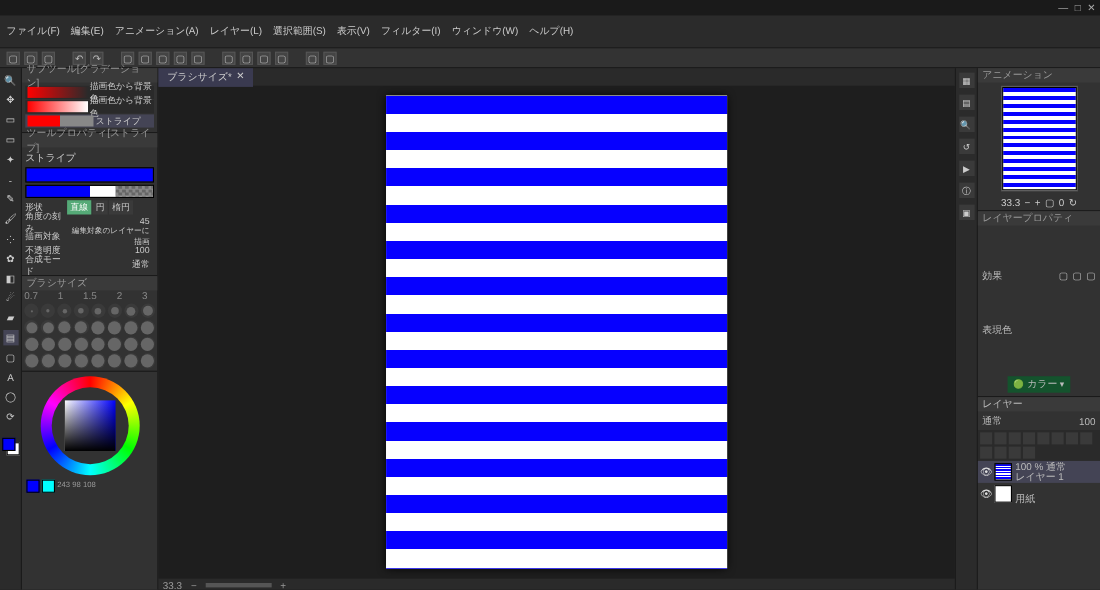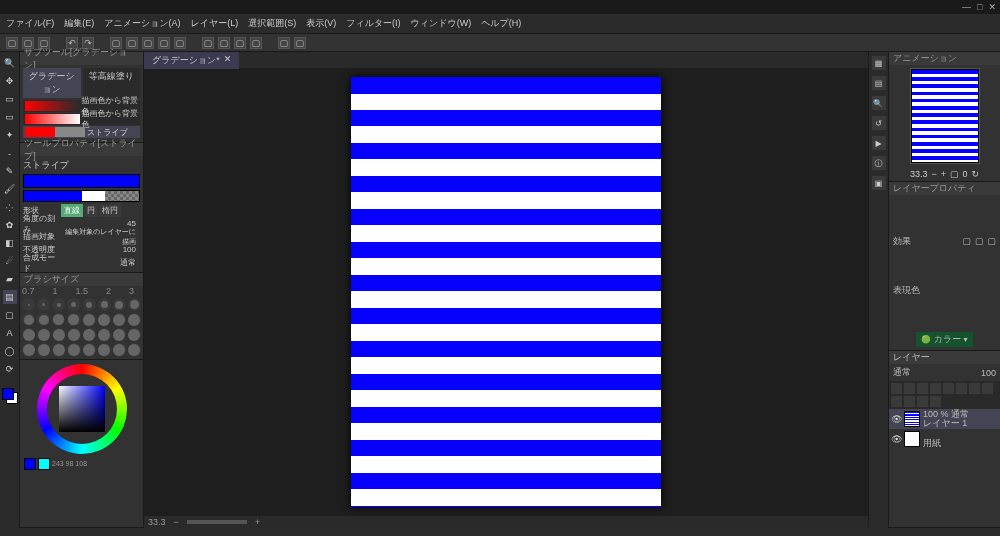--- a/index.html
+++ b/index.html
@@ -1,19 +1,19 @@
 <!DOCTYPE html>
 <html><head>
 <meta charset="utf-8">
 <style>
 * { margin: 0; padding: 0; box-sizing: border-box; font-family: "Meiryo", sans-serif; font-size: 9px; }
 body { background: #2b2b2b; color: #bbb; width: 1000px; height: 536px; overflow: hidden; position: relative; }
 .titlebar { height: 14px; background: #1a1a1a; display: flex; align-items: center; justify-content: center; position: relative; }
 .titlebar .win { position: absolute; right: 4px; display: flex; gap: 6px; color: #aaa; }
-.menubar { height: 20px; background: #2b2b2b; display: flex; align-items: center; padding: 0 6px; gap: 10px; border-bottom: 1px solid #1a1a1a; }
+.menubar { height: 30px; background: #2b2b2b; display: flex; align-items: center; padding: 0 6px; gap: 10px; border-bottom: 1px solid #1a1a1a; }
 .menubar span { color: #ccc; cursor: default; }
 .toolbar { height: 18px; background: #333; border-bottom: 1px solid #1a1a1a; display: flex; align-items: center; gap: 4px; padding: 0 6px; }
 .toolbar .tb { width: 12px; height: 12px; background: #444; border: 1px solid #555; display: flex; align-items: center; justify-content: center; }
 .toolbar .gap { width: 8px; }
 .main { display: flex; height: 476px; }
 .leftcol { width: 20px; background: #2b2b2b; border-right: 1px solid #1a1a1a; display: flex; flex-direction: column; align-items: center; padding-top: 4px; gap: 4px; }
 .leftcol .tool { width: 14px; height: 14px; display: flex; align-items: center; justify-content: center; color: #ccc; }
 .leftcol .tool.active { background: #445; }
 .leftcol .swatch { margin-top: 8px; position: relative; width: 16px; height: 16px; }
 .leftcol .swatch .fg { position: absolute; width: 12px; height: 12px; background: #00f; border: 1px solid #000; top: 0; left: 0; }
@@ -147,24 +147,20 @@
       <div class="fg"></div>
     </div>
   </div>
 
   <div class="panels">
     <div class="panel">
       <div class="panel-header">
           <span>サブツール[グラデーション]</span>
         </div>
       <div class="panel-body">
-        <div class="subtool-row">
-          <div class="subtool-tab active">グラデーション</div>
-          <div class="subtool-tab">等高線塗り</div>
-        </div>
         <div class="grad-list">
           <div class="item">
             <div class="prev" style="background:linear-gradient(to right,#f00,transparent)"></div>
             <span class="label">描画色から背景色</span>
           </div>
           <div class="item">
             <div class="prev" style="background:linear-gradient(to right,#f00,#fff)"></div>
             <span class="label">描画色から背景色</span>
           </div>
           <div class="item sel">
@@ -333,21 +329,21 @@
         <div class="c" style="background:#00f"></div>
         <div class="c" style="background:#0ff"></div>
         <span class="txt">243 98 108</span>
       </div>
     </div>
   </div>
 
   <div class="canvas-area">
     <div class="doc-tab">
       <div class="tab">
-        <span>グラデーション*</span>
+        <span>ブラシサイズ*</span>
         <span>✕</span>
       </div>
     </div>
     <div class="canvas-viewport">
       <div class="canvas"></div>
     </div>
     <div class="hscroll">
       <span>33.3</span>
       <span>−</span>
       <div style="flex:0 0 60px;height:4px;background:#555"></div>

